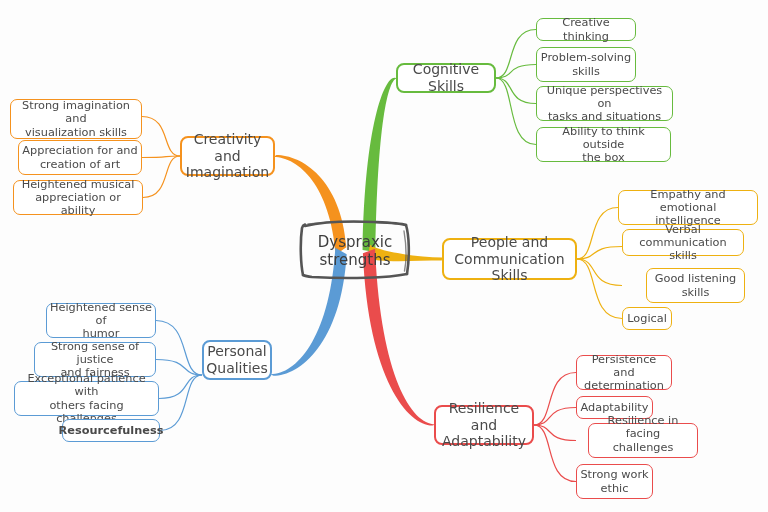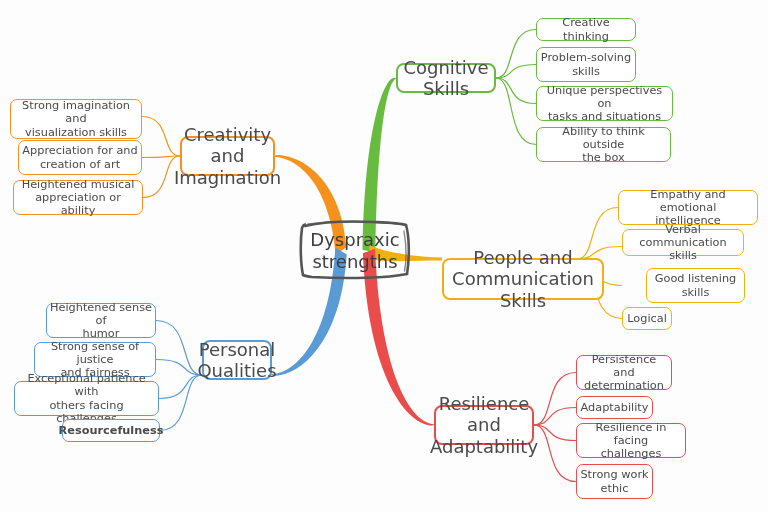--- a/index.html
+++ b/index.html
@@ -20,28 +20,28 @@
     display: flex; align-items: center; justify-content: center;
     text-align: center;
     background: #ffffff;
     color: #4a4a4a;
     border-radius: 7px;
     line-height: 1.18;
     white-space: pre-line;
     padding: 3px 3px;
   }
   .leaf { border-width: 1.4px; border-style: solid; font-size: 11.3px; }
-  .branch { border-width: 2.2px; border-style: solid; font-size: 18px; border-radius: 8px; }
+  .branch { border-width: 2.2px; border-style: solid; font-size: 14px; border-radius: 8px; }
 
   
   .center-node {
     position: absolute;
     left: 299px; top: 222px; width: 112px; height: 58px;
     display: flex; align-items: center; justify-content: center;
-    font-size: 18px; color: #3d3d3d; line-height: 1.2;
+    font-size: 15px; color: #3d3d3d; line-height: 1.2;
     text-align: center; white-space: pre-line;
     z-index: 4;
   }
   .center-sketch { position: absolute; left: -7px; top: -7px; width: 126px; height: 72px; }
   .center-label { position: relative; z-index: 2; }
 </style>
 </head>
 <body>
 
 <div id="map">
@@ -100,35 +100,35 @@
       <div class="node leaf" style="left: 536px; top: 127px; width: 135px; height: 35px; border-color: rgb(103, 187, 62);"><span>Ability to think outside
 the box</span></div>
       <div class="node branch" style="left: 180px; top: 136px; width: 95px; height: 40px; border-color: rgb(245, 146, 30);"><span>Creativity and
 Imagination</span></div>
       <div class="node leaf" style="left: 10px; top: 99px; width: 132px; height: 40px; border-color: rgb(245, 146, 30);"><span>Strong imagination and
 visualization skills</span></div>
       <div class="node leaf" style="left: 18px; top: 140px; width: 124px; height: 35px; border-color: rgb(245, 146, 30);"><span>Appreciation for and
 creation of art</span></div>
       <div class="node leaf" style="left: 13px; top: 180px; width: 130px; height: 35px; border-color: rgb(245, 146, 30);"><span>Heightened musical
 appreciation or ability</span></div>
-      <div class="node branch" style="left: 442px; top: 238px; width: 162px; height: 42px; border-color: rgb(238, 177, 17); margin-top: 20px;"><span>People and
+      <div class="node branch" style="left: 442px; top: 238px; width: 135px; height: 42px; border-color: rgb(238, 177, 17);"><span>People and
 Communication Skills</span></div>
       <div class="node leaf" style="left: 618px; top: 190px; width: 140px; height: 35px; border-color: rgb(238, 177, 17);"><span>Empathy and emotional
 intelligence</span></div>
       <div class="node leaf" style="left: 622px; top: 229px; width: 122px; height: 27px; border-color: rgb(238, 177, 17);"><span>Verbal communication
 skills</span></div>
       <div class="node leaf" style="left: 646px; top: 268px; width: 99px; height: 35px; border-color: rgb(238, 177, 17);"><span>Good listening
 skills</span></div>
       <div class="node leaf" style="left: 622px; top: 307px; width: 50px; height: 23px; border-color: rgb(238, 177, 17);"><span>Logical</span></div>
       <div class="node branch" style="left: 434px; top: 405px; width: 100px; height: 40px; border-color: rgb(234, 76, 76);"><span>Resilience and
 Adaptability</span></div>
       <div class="node leaf" style="left: 576px; top: 355px; width: 96px; height: 35px; border-color: rgb(234, 76, 76);"><span>Persistence and
 determination</span></div>
       <div class="node leaf" style="left: 576px; top: 396px; width: 77px; height: 23px; border-color: rgb(234, 76, 76);"><span>Adaptability</span></div>
-      <div class="node leaf" style="left: 576px; top: 423px; width: 110px; height: 35px; border-color: rgb(234, 76, 76);"><span>Resilience in facing
+      <div class="node leaf" style="left: 588px; top: 423px; width: 110px; height: 35px; border-color: rgb(234, 76, 76); align-items: flex-end;"><span>Resilience in facing
 challenges</span></div>
       <div class="node leaf" style="left: 576px; top: 464px; width: 77px; height: 35px; border-color: rgb(234, 76, 76);"><span>Strong work
 ethic</span></div>
       <div class="node branch" style="left: 202px; top: 340px; width: 70px; height: 40px; border-color: rgb(91, 155, 213);"><span>Personal
 Qualities</span></div>
       <div class="node leaf" style="left: 46px; top: 303px; width: 110px; height: 35px; border-color: rgb(91, 155, 213);"><span>Heightened sense of
 humor</span></div>
       <div class="node leaf" style="left: 34px; top: 342px; width: 122px; height: 35px; border-color: rgb(91, 155, 213);"><span>Strong sense of justice
 and fairness</span></div>
       <div class="node leaf" style="left: 14px; top: 381px; width: 145px; height: 35px; border-color: rgb(91, 155, 213);"><span>Exceptional patience with

